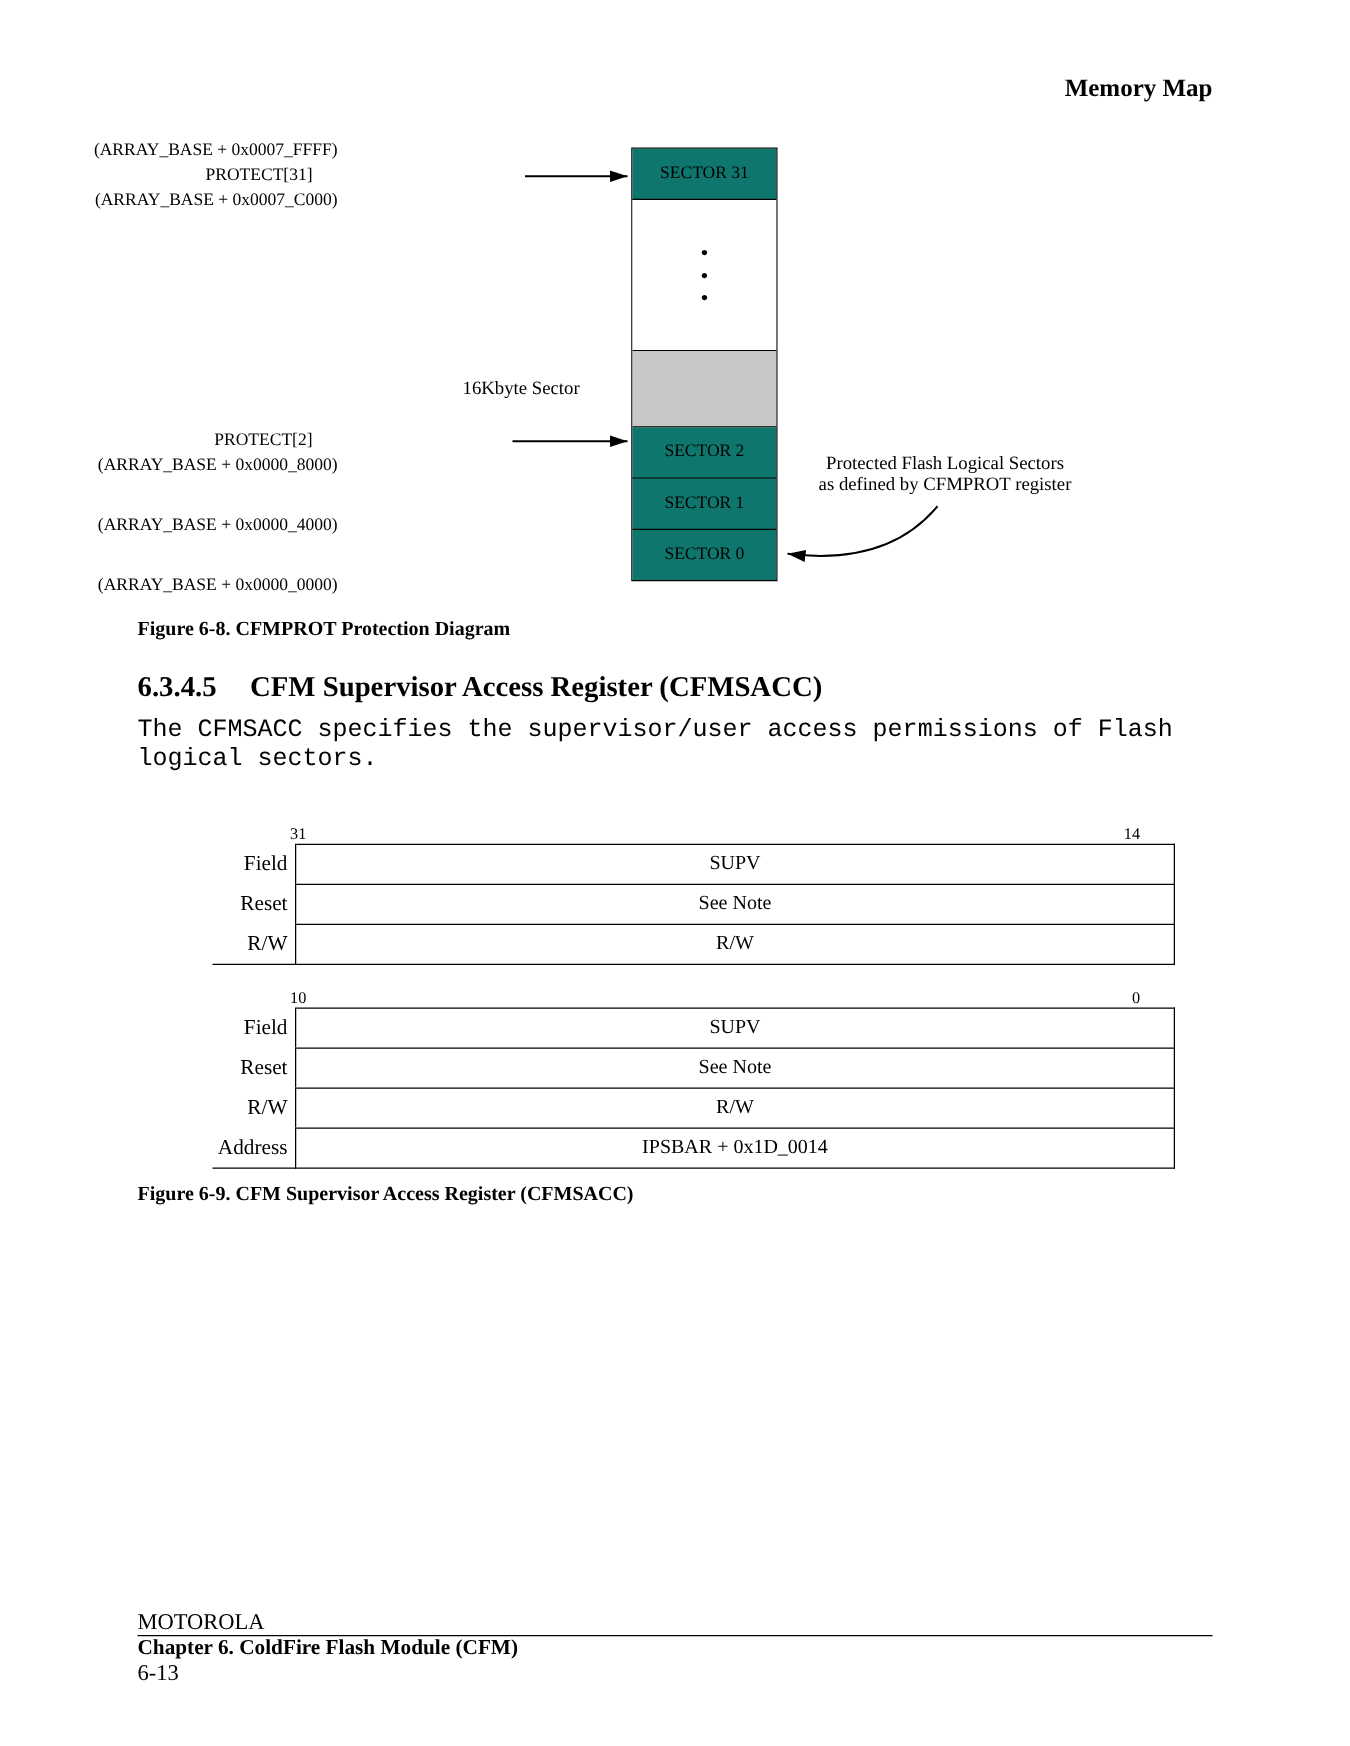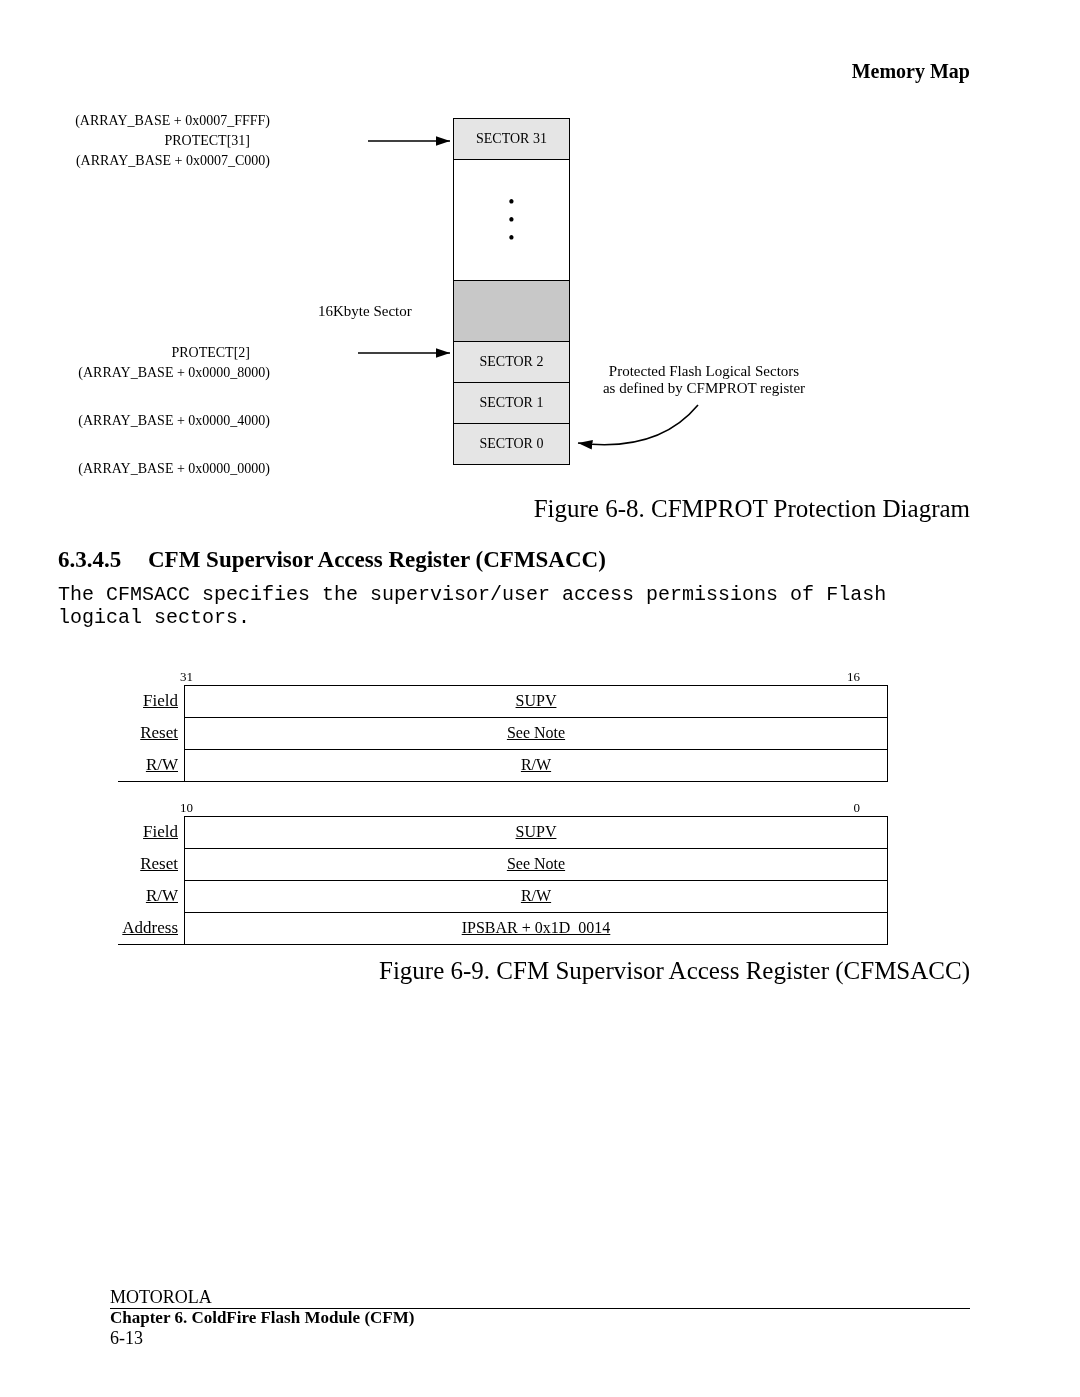--- a/index.html
+++ b/index.html
@@ -7,21 +7,21 @@
     padding: 0;
     background: #fff;
     font-family: "Times New Roman", Times, serif;
     color: #000;
   }
   .page {
     width: 1080px;
     height: 1397px;
     position: relative;
     box-sizing: border-box;
-    padding: 60px 110px 40px 58px;
+    padding: 60px 110px 40px 110px;
   }
   .header {
     text-align: right;
     font-weight: bold;
     font-size: 20px;
     margin-bottom: 30px;
   }
   
   .fig8 {
     position: relative;
@@ -35,21 +35,21 @@
     top: 5px;
     width: 115px;
     border: 1px solid #000;
   }
   .sector {
     border-bottom: 1px solid #000;
     height: 40px;
     display: flex;
     align-items: center;
     justify-content: center;
-    background: #e5e5e5;
+    background: #0f766e;
     font-size: 14px;
     text-align: right;
   }
   .sector:last-child { border-bottom: none; }
   .gap {
     height: 120px;
     border-bottom: 1px solid #000;
     display: flex;
     flex-direction: column;
     align-items: center;
@@ -78,23 +78,23 @@
   .annot {
     position: absolute;
     left: 516px;
     top: 250px;
     font-size: 15px;
     text-align: center;
     width: 260px;
   }
   .annot .l1 { display:block; }
   .fig-caption {
-    text-align: right;
-    font-weight: normal;
-    font-size: 25px;
+    text-align: left;
+    font-weight: bold;
+    font-size: 16px;
     margin: 12px 0 24px 0;
   }
   
   .svg-overlay {
     position: absolute;
     left: 0; top: 0;
     pointer-events: none;
   }
   
   .section-num {
@@ -116,21 +116,21 @@
   
   .reg-block { margin-left: 60px; width: 770px; font-size: 15px; }
   .bitbar {
     display: flex;
     justify-content: space-between;
     font-size: 13px;
     padding: 0 2px;
     margin-left: 60px;
     width: 680px;
   }
-  .reg-row { display:flex;text-decoration:underline; }
+  .reg-row { display:flex; }
   .reg-label {
     width: 60px;
     text-align: right;
     border-right: 1px solid #000;
     padding: 6px 6px 6px 0;
     font-size: 17px;
   }
   .reg-cell {
     flex: 1;
     border-top: 1px solid #000;
@@ -229,21 +229,21 @@
   <p class="section-heading">
     <span class="section-num">6.3.4.5</span>
     <span class="section-title">CFM Supervisor Access Register (CFMSACC)</span>
   </p>
   <p class="body-text">The CFMSACC specifies the supervisor/user access permissions of Flash logical sectors.</p>
 
   <div class="reg-block">
 
     <div class="bitbar">
       <span>31</span>
-      <span>16</span>
+      <span>14</span>
     </div>
     <div class="reg-row">
       <div class="reg-label">Field</div>
       <div class="reg-cell">SUPV</div>
     </div>
     <div class="reg-row">
       <div class="reg-label">Reset</div>
       <div class="reg-cell">See Note</div>
     </div>
     <div class="reg-row last">

